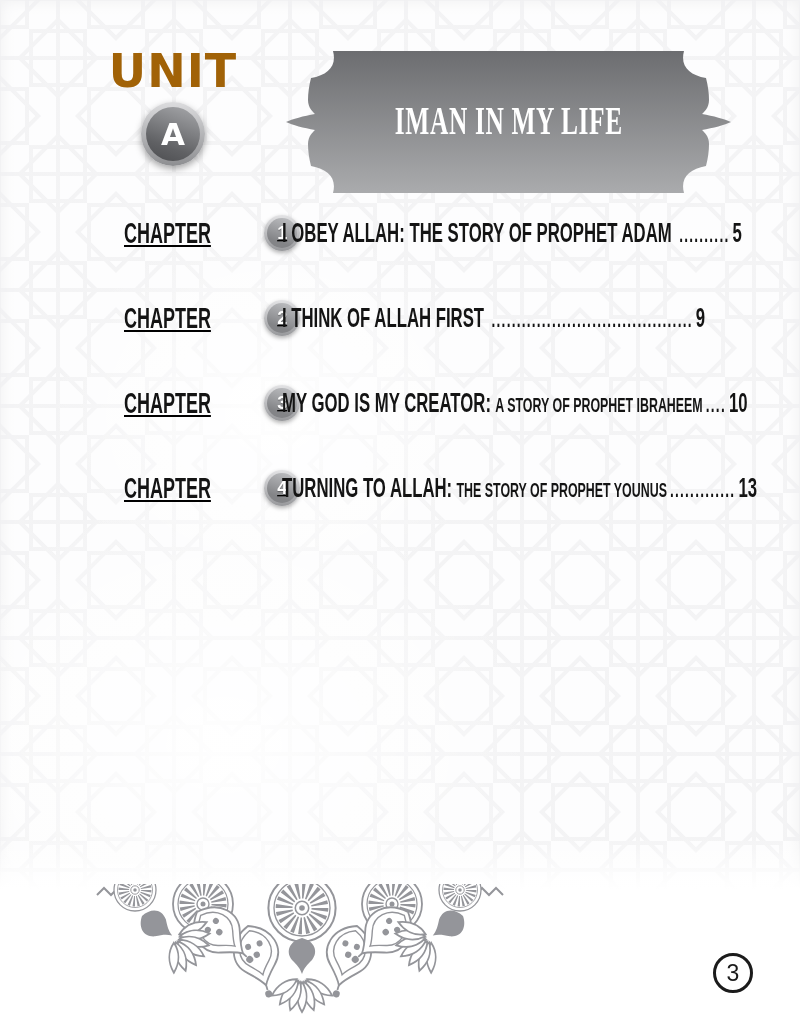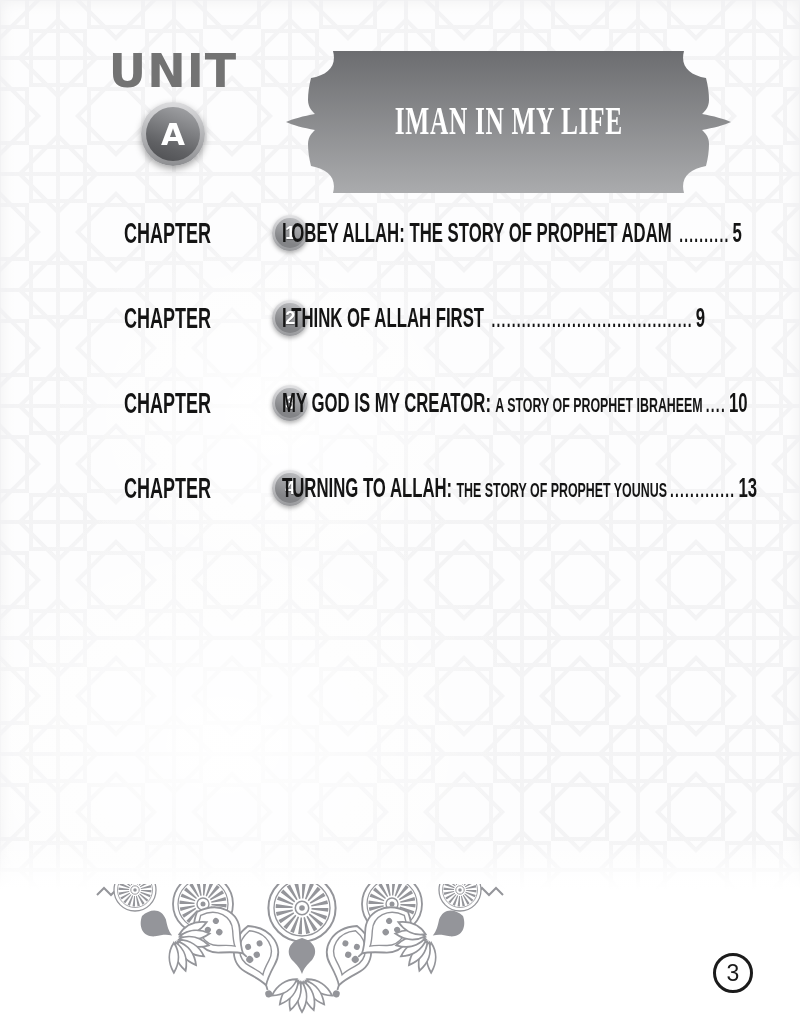--- a/index.html
+++ b/index.html
@@ -19,40 +19,40 @@
   .bottom-white{position:absolute; left:0; right:0; top:838px; bottom:0;
     background:linear-gradient(rgba(255,255,255,0), #ffffff 26%);}
 
   
   .cond{display:inline-block; transform:scaleX(0.62); transform-origin:left center; white-space:nowrap;}
   .cond-c{display:inline-block; transform:scaleX(0.62); transform-origin:center center; white-space:nowrap;}
 
   
   .unit-block{position:absolute; left:100px; top:48px; width:146px; text-align:center;}
   .unit-label{font-family:"DejaVu Sans", sans-serif; font-weight:800; font-size:46px;
-    letter-spacing:1px; color:#737373; line-height:1;}
+    letter-spacing:1px; color:#a16207; line-height:1;}
   .unit-badge{margin:8px auto 0; width:64px; height:64px; border-radius:50%;
     background:linear-gradient(180deg,#dcdcde 0%, #8d8e91 100%);
     box-shadow:0 3px 7px rgba(0,0,0,.35); display:flex; align-items:center; justify-content:center;}
   .unit-badge-inner{width:54px; height:54px; border-radius:50%;
     background:linear-gradient(200deg,#a8a9ac 0%, #606164 70%, #4c4d50 100%);
     color:#fff; font-weight:800; font-size:31px; font-family:"DejaVu Sans", sans-serif;
     display:flex; align-items:center; justify-content:center;}
 
   
   .banner{position:absolute; left:285px; top:48px; width:447px; height:149px;font-family:Liberation Serif, serif;}
   .banner svg{position:absolute; inset:0;}
   .banner-text{position:absolute; inset:0; display:flex; align-items:center; justify-content:center;
     padding-bottom:6px;}
   .banner-text .cond-c{font-size:41px; font-weight:700; color:#ffffff; letter-spacing:1px;}
 
   
   .toc{position:absolute; left:124px; top:208px; width:608px;}
   .toc-row{display:flex; align-items:center; height:50px; margin-bottom:35px;}
-  .row-left{display:flex; align-items:center; gap:8px; width:150px; flex:0 0 150px;}
+  .row-left{display:flex; align-items:center; width:150px; flex:0 0 150px;text-decoration:underline;}
   .chapter-label{font-size:29px; font-weight:800; color:#141414;}
   .chip{width:36px; height:36px; border-radius:50%; flex:0 0 36px;
     background:linear-gradient(180deg,#e3e3e5 0%, #97989b 100%);
     box-shadow:0 2px 4px rgba(0,0,0,.30);
     display:flex; align-items:center; justify-content:center;}
   .chip-inner{width:30px; height:30px; border-radius:50%;
     background:linear-gradient(200deg,#c2c3c6 0%, #838487 75%);
     color:#fff; font-size:18px; font-weight:800;
     display:flex; align-items:center; justify-content:center;
     text-shadow:0 1px 1px rgba(0,0,0,.35);}

